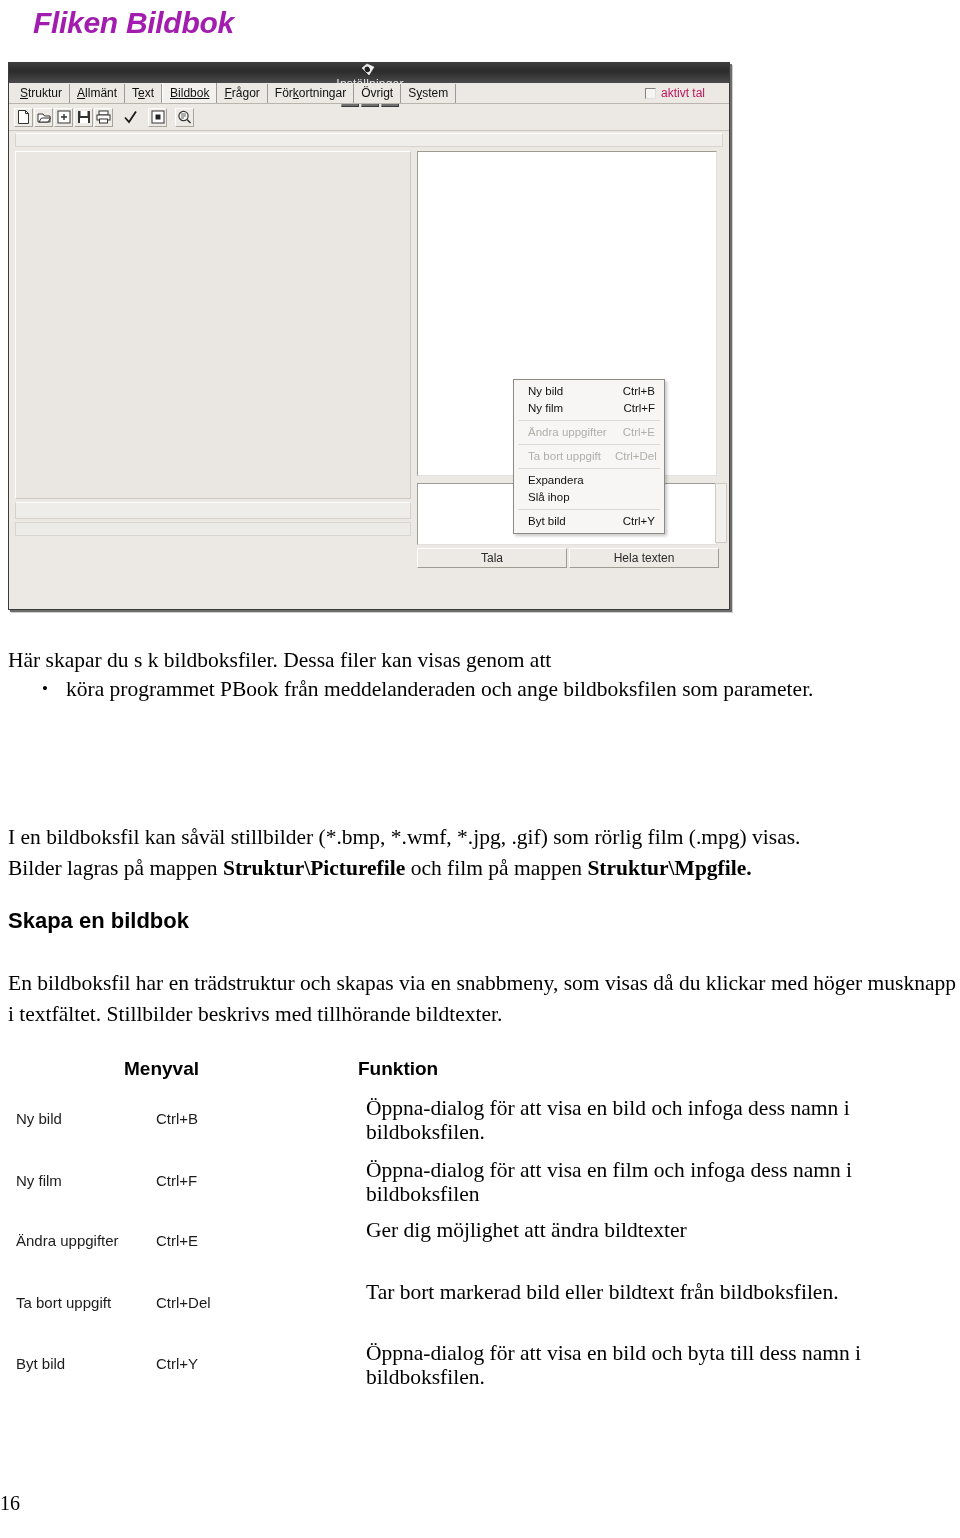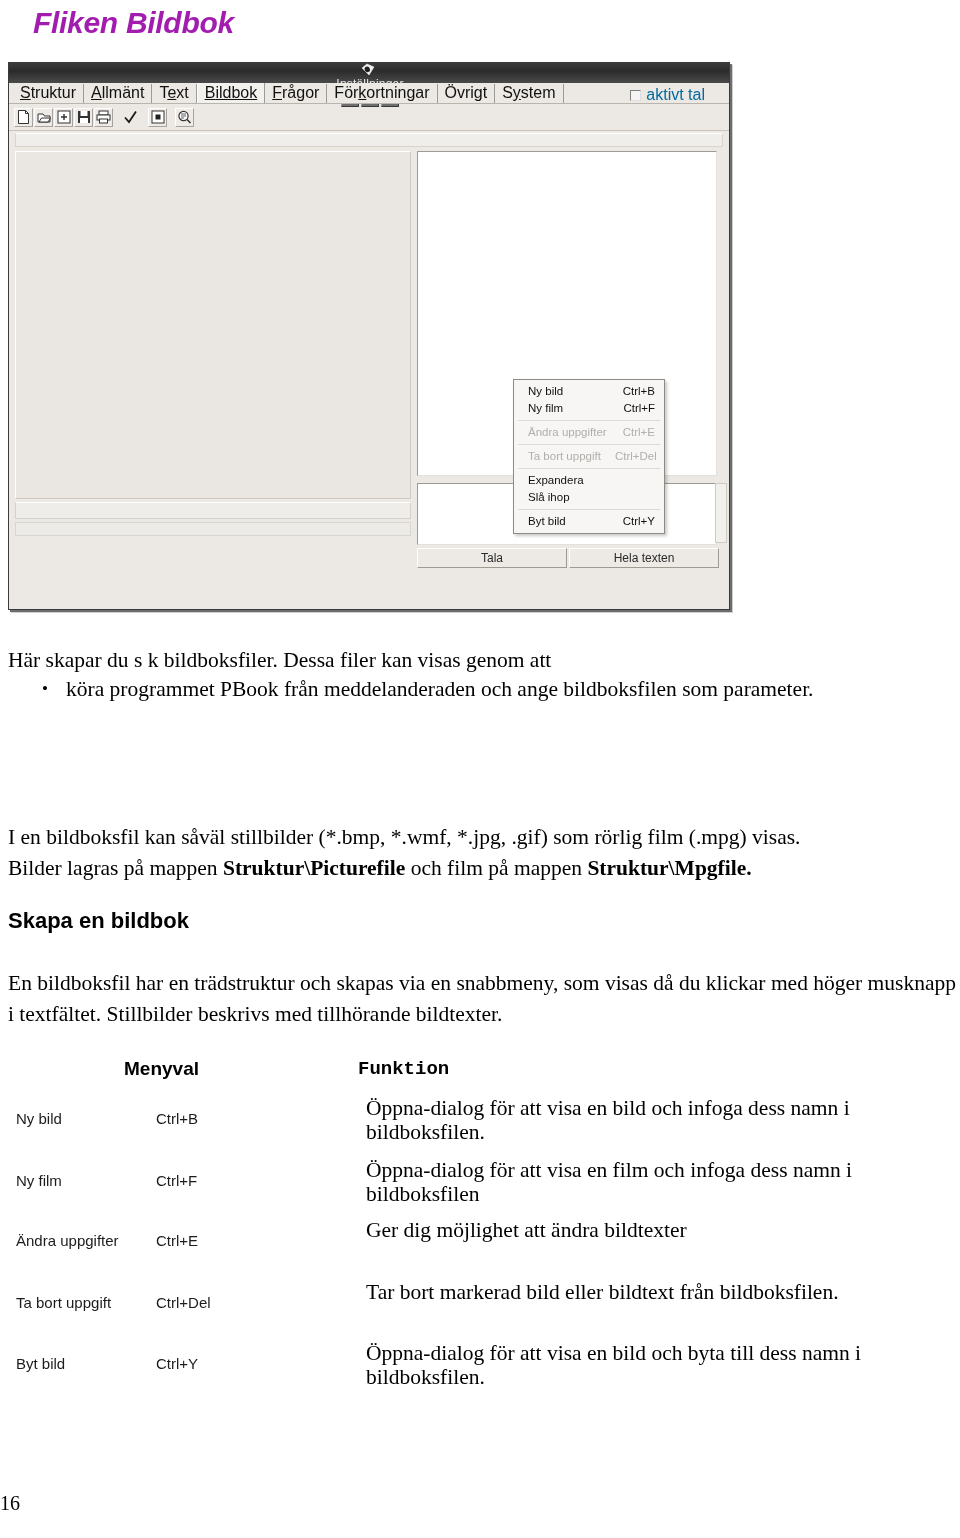--- a/index.html
+++ b/index.html
@@ -89,21 +89,21 @@
     height: 21px;
     background: #ece9e4;
     border-bottom: 1px solid #b9b4ad;
     display: flex;
     align-items: flex-end;
     padding-left: 4px;
     box-sizing: border-box;
   }
   .tab {
     font-family: "Liberation Sans", sans-serif;
-    font-size: 16px;
+    font-size: 12px;
     color: #111;
     padding: 1px 7px 2px 7px;
     border-right: 1px solid #9b9b9b;
     line-height: 16px;
     white-space: nowrap;
   }
   .tab.active {
     background: #f3f1ee;
     border-right: 1px solid #9b9b9b;
     border-left: 1px solid #ffffff;
@@ -114,22 +114,22 @@
   .tab u { text-decoration: underline; }
 
   .chk-active-tal {
     position: absolute;
     right: 24px;
     top: 3px;
     display: flex;
     align-items: center;
     gap: 5px;
     font-family: "Liberation Sans", sans-serif;
-    font-size: 16px;
-    color: #0369a1;
+    font-size: 12px;
+    color: #be185d;
   }
   .chk-box {
     width: 11px; height: 11px;
     border: 1px solid #808080;
     border-right-color: #dedede;
     border-bottom-color: #dedede;
     background: #f5f4f2;
     box-sizing: border-box;
   }
 
@@ -326,21 +326,21 @@
   .tbl-head-menyval {
     position: absolute;
     left: 124px; top: 1058px;
     font-family: "Liberation Sans", sans-serif;
     font-weight: bold;
     font-size: 19px;
   }
   .tbl-head-funktion {
     position: absolute;
     left: 358px; top: 1058px;
-    font-family: Liberation Mono, monospace;
+    font-family: Liberation Sans, sans-serif;
     font-weight: bold;
     font-size: 19px;
   }
   .menu-row {
     position: absolute;
     left: 8px;
     width: 950px;
     height: 0;
   }
   .menu-label {

